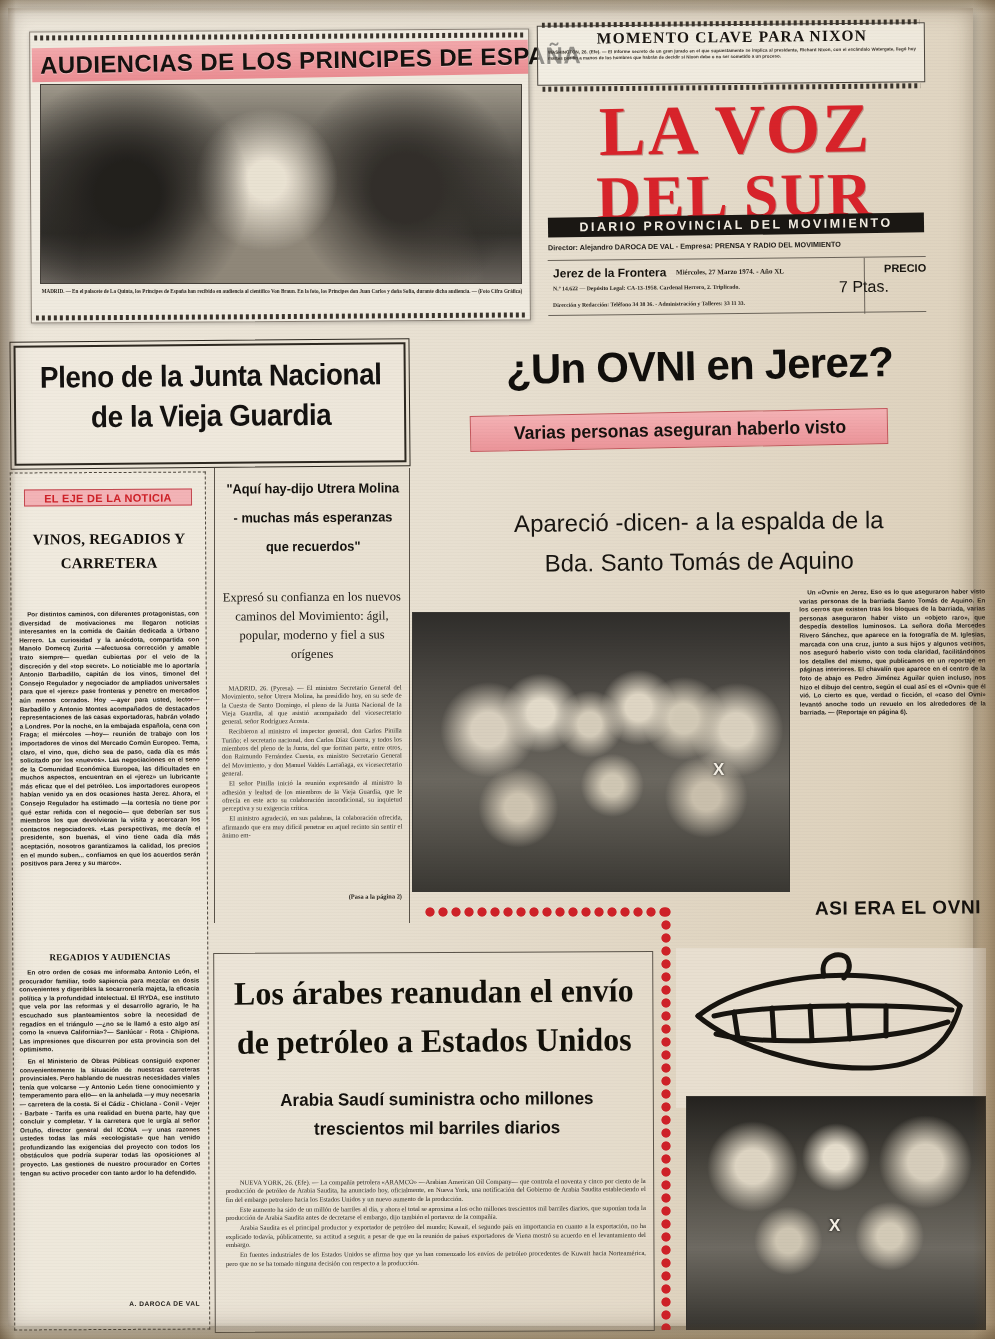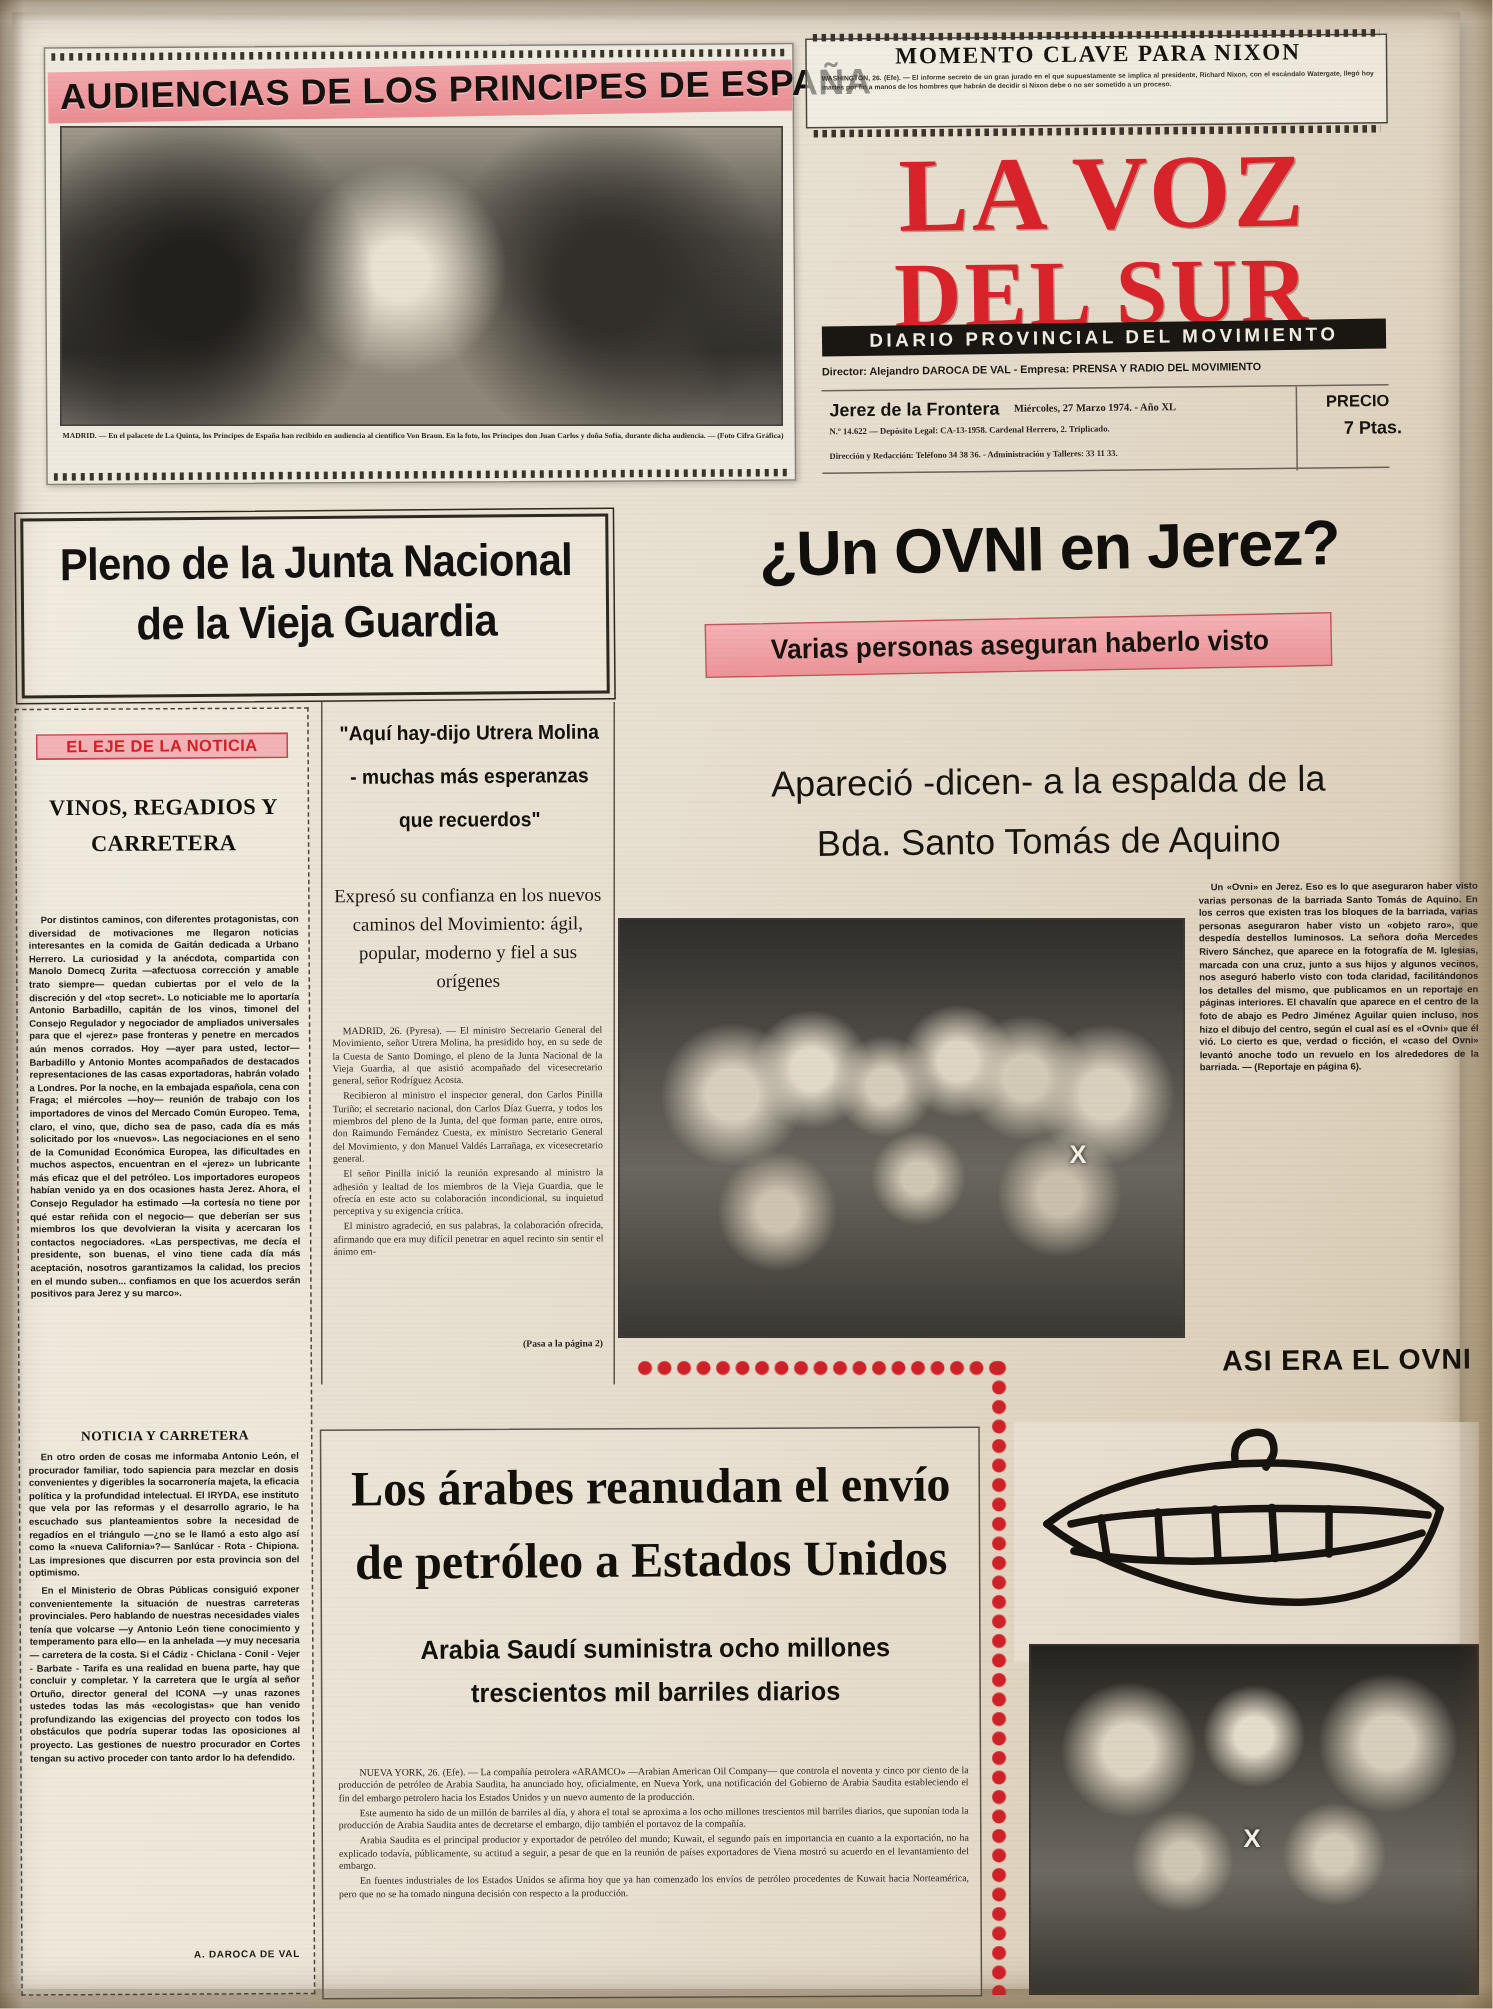--- a/index.html
+++ b/index.html
@@ -144,21 +144,21 @@
     white-space:nowrap;
   }
   #masthead-info{
     left:548px;top:258px;width:378px;height:56px;
     border-top:1px solid #6b645a;border-bottom:1px solid #6b645a;
     transform:rotate(-0.6deg);
   }
   #mh-city{left:553px;top:266px;font-size:12px;font-weight:bold;color:#17140f;transform:rotate(-0.6deg);font-family:"Liberation Sans",sans-serif;}
   #mh-date{left:676px;top:268px;font-size:7px;font-weight:bold;color:#241f19;transform:rotate(-0.6deg);font-family:"Liberation Serif",serif;}
   #mh-precio{left:868px;top:262px;font-size:11px;font-weight:bold;color:#17140f;transform:rotate(-0.6deg);font-family:"Liberation Sans",sans-serif;padding-left:16px;}
-  #mh-price{left:896px;top:278px;font-size:12px;font-weight:bold;color:#17140f;transform:rotate(-0.6deg);font-family:"Liberation Sans",sans-serif;}
+  #mh-price{left:839px;top:278px;font-size:16px;font-weight:normal;color:#17140f;transform:rotate(-0.6deg);font-family:"Liberation Sans",sans-serif;}
   #mh-legal{left:553px;top:284px;width:300px;font-size:5.8px;font-weight:bold;color:#2a251f;transform:rotate(-0.6deg);font-family:"Liberation Serif",serif;}
   #mh-phones{left:553px;top:300px;width:370px;font-size:5.7px;font-weight:bold;color:#2a251f;transform:rotate(-0.6deg);font-family:"Liberation Serif",serif;}
   .vsep{position:absolute;width:1px;background:#6b645a;}
 
   
   #pleno-box{
     left:14px;top:344px;width:392px;height:120px;
     border:2px solid #2d2820;outline:1px solid #2d2820;outline-offset:3px;
     background:rgba(246,241,232,.35);transform:rotate(-0.5deg);
   }
@@ -396,21 +396,21 @@
     <div>Pleno de la Junta Nacional</div>
     <div>de la Vieja Guardia</div>
   </div>
 
   <div class="blk" id="eje-box"></div>
   <div class="blk" id="eje-label">EL EJE DE LA NOTICIA</div>
   <div class="blk" id="eje-title">VINOS, REGADIOS Y CARRETERA</div>
   <div class="blk sans-body" id="eje-text1">
       <p>Por distintos caminos, con diferentes protagonistas, con diversidad de motivaciones me llegaron noticias interesantes en la comida de Gaitán dedicada a Urbano Herrero. La curiosidad y la anécdota, compartida con Manolo Domecq Zurita —afectuosa corrección y amable trato siempre— quedan cubiertas por el velo de la discreción y del «top secret». Lo noticiable me lo aportaría Antonio Barbadillo, capitán de los vinos, timonel del Consejo Regulador y negociador de ampliados universales para que el «jerez» pase fronteras y penetre en mercados aún menos corrados. Hoy —ayer para usted, lector— Barbadillo y Antonio Montes acompañados de destacados representaciones de las casas exportadoras, habrán volado a Londres. Por la noche, en la embajada española, cena con Fraga; el miércoles —hoy— reunión de trabajo con los importadores de vinos del Mercado Común Europeo. Tema, claro, el vino, que, dicho sea de paso, cada día es más solicitado por los «nuevos». Las negociaciones en el seno de la Comunidad Económica Europea, las dificultades en muchos aspectos, encuentran en el «jerez» un lubricante más eficaz que el del petróleo. Los importadores europeos habían venido ya en dos ocasiones hasta Jerez. Ahora, el Consejo Regulador ha estimado —la cortesía no tiene por qué estar reñida con el negocio— que deberían ser sus miembros los que devolvieran la visita y acercaran los contactos negociadores. «Las perspectivas, me decía el presidente, son buenas, el vino tiene cada día más aceptación, nosotros garantizamos la calidad, los precios en el mundo suben... confiamos en que los acuerdos serán positivos para Jerez y su marco».</p>
     </div>
-  <div class="blk" id="eje-sub">NOTICIA Y CARRETERA</div>
+  <div class="blk" id="eje-sub">REGADIOS Y AUDIENCIAS</div>
   <div class="blk sans-body" id="eje-text2">
       <p>En otro orden de cosas me informaba Antonio León, el procurador familiar, todo sapiencia para mezclar en dosis convenientes y digeribles la socarronería majeta, la eficacia política y la profundidad intelectual. El IRYDA, ese instituto que vela por las reformas y el desarrollo agrario, le ha escuchado sus planteamientos sobre la necesidad de regadíos en el triángulo —¿no se le llamó a esto algo así como la «nueva California»?— Sanlúcar - Rota - Chipiona. Las impresiones que discurren por esta provincia son del optimismo.</p>
       <p>En el Ministerio de Obras Públicas consiguió exponer convenientemente la situación de nuestras carreteras provinciales. Pero hablando de nuestras necesidades viales tenía que volcarse —y Antonio León tiene conocimiento y temperamento para ello— en la anhelada —y muy necesaria— carretera de la costa. Si el Cádiz - Chiclana - Conil - Vejer - Barbate - Tarifa es una realidad en buena parte, hay que concluir y completar. Y la carretera que le urgía al señor Ortuño, director general del ICONA —y unas razones ustedes todas las más «ecologistas» que han venido profundizando las exigencias del proyecto con todos los obstáculos que podría superar todas las oposiciones al proyecto. Las gestiones de nuestro procurador en Cortes tengan su activo proceder con tanto ardor lo ha defendido.</p>
     </div>
   <div class="blk" id="eje-sign">A. DAROCA DE VAL</div>
 
   <div class="blk" id="utrera-box"></div>
   <div class="blk" id="utrera-quote">"Aquí hay-dijo Utrera Molina - muchas más esperanzas que recuerdos"</div>
   <div class="blk" id="utrera-lead">Expresó su confianza en los nuevos caminos del Movimiento: ágil, popular, moderno y fiel a sus orígenes</div>
   <div class="blk body-txt" id="utrera-body">

